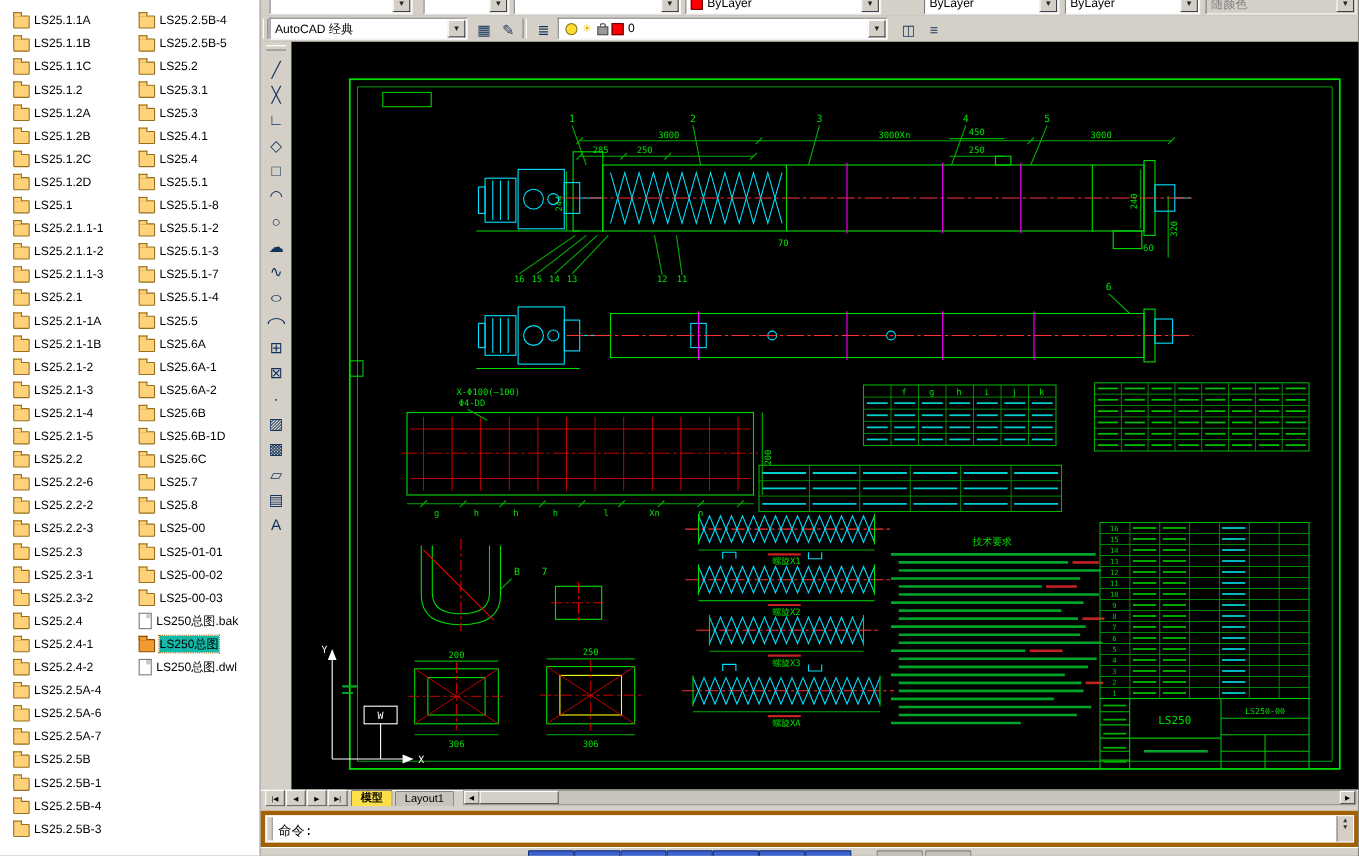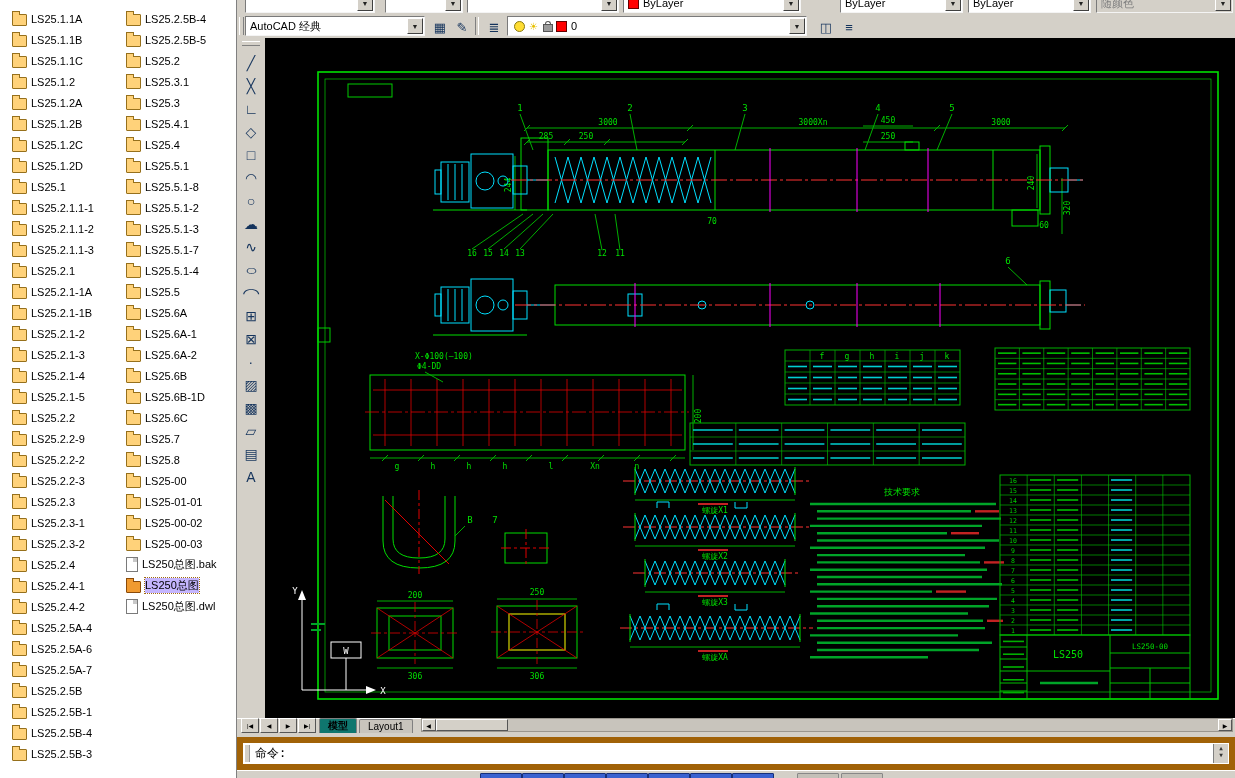--- a/index.html
+++ b/index.html
@@ -13,21 +13,21 @@
   .file-col1{width:112px;margin-left:12px}
   .file-col2{flex:1;margin-left:2px}
   .file-item{display:flex;align-items:center;height:21px;gap:4px;white-space:nowrap;cursor:default}
   .file-label{font-size:11px}
   .folder-icon{position:relative;width:13px;height:10px;background:#ffd27a;border:1px solid #96701c;
                border-radius:1px;flex:none;margin-top:3px}
   .folder-icon::before{content:"";position:absolute;left:-1px;top:-4px;width:6px;height:3px;
                background:#ffd27a;border:1px solid #96701c;border-bottom:none}
   .file-icon{width:10px;height:13px;background:#fff;border:1px solid #7a7a7a;flex:none;position:relative}
   .file-icon::before{content:"";position:absolute;right:0;top:0;width:4px;height:4px;background:#c8c8c8}
-  .file-item.selected .file-label{background:#c4b5fd;outline:1px dotted #a06a10}
+  .file-item.selected .file-label{background:#14b8a6;outline:1px dotted #a06a10}
   .file-item.selected .folder-icon{background:#f09a30;border-color:#8a4a08}
   .file-item.selected .folder-icon::before{background:#f09a30;border-color:#8a4a08}
 
   
   .toolbar-row1{position:absolute;left:237px;top:0;width:998px;height:14px;background:#d4d0c8;
                 border-bottom:1px solid #b8b4ac;overflow:hidden}
   .combo{position:absolute;height:20px;background:#fff;border:1px solid;
          border-color:#7a7a7a #f4f4f4 #f4f4f4 #7a7a7a;display:flex;align-items:center;
          padding-left:4px;box-sizing:border-box;font-size:11px}
   .combo .arrow-btn{position:absolute;right:1px;top:1px;bottom:1px;width:14px;background:#d4d0c8;
@@ -60,31 +60,31 @@
   .canvas{position:absolute;left:265px;top:38px;width:970px;height:680px;background:#000}
   svg text{font-family:"DejaVu Sans Mono",monospace}
 
   
   .tab-bar{position:absolute;left:237px;top:718px;width:998px;height:15px;background:#d4d0c8;
            border-top:1px solid #fff;display:flex;align-items:flex-end;padding-left:4px;box-sizing:border-box}
   .tab-nav{width:16px;height:13px;background:#d4d0c8;border:1px solid;border-color:#fff #555 #555 #fff;
            font-size:6px;display:flex;align-items:center;justify-content:center;margin-right:1px}
   .tab{padding:0 8px;height:13px;line-height:13px;font-size:10px;border:1px solid #808080;
        border-bottom:none;border-radius:2px 2px 0 0;background:#c8c4bc;margin-left:2px}
-  .tab.active{background:#0f766e;font-weight:bold;height:14px;line-height:14px}
+  .tab.active{background:#fde047;font-weight:bold;height:14px;line-height:14px}
   .h-scroll{flex:1;height:12px;margin:0 2px 1px 8px;background:#c8c4bc;border:1px solid #9a968e;position:relative}
   .h-scroll .arr{position:absolute;top:0;width:12px;height:10px;background:#d4d0c8;border:1px solid;
                  border-color:#fff #555 #555 #fff;font-size:6px;display:flex;align-items:center;justify-content:center}
   .h-scroll .thumb{position:absolute;left:14px;top:0;width:70px;height:10px;background:#d4d0c8;
                    border:1px solid;border-color:#fff #555 #555 #fff}
 
   
   .dock-strip{position:absolute;left:237px;top:733px;width:998px;height:4px;background:#d4d0c8}
   .command{position:absolute;left:237px;top:737px;width:998px;height:33px;background:#fff;
-           border:6px solid #a16207;box-sizing:border-box;font-family:"DejaVu Sans Mono",monospace;font-size:12px}
+           border:4px solid #a16207;box-sizing:border-box;font-family:"DejaVu Sans Mono",monospace;font-size:12px}
   .cmd-grip{position:absolute;left:1px;top:2px;bottom:2px;width:4px;border-left:1px solid #fff;
             border-right:1px solid #9a9a9a;background:#d4d0c8}
   .cmd-prompt{position:absolute;left:12px;bottom:2px}
   .cmd-scroll{position:absolute;right:1px;top:1px;bottom:1px;width:14px;background:#d4d0c8;
               border-left:1px solid #808080;font-size:6px;text-align:center;color:#333}
   .status-bar{position:absolute;left:237px;top:770px;width:998px;height:8px;background:#d4d0c8;
               border-top:1px solid #fff;overflow:hidden}
   .status-toggle{position:absolute;top:2px;width:40px;height:12px;background:#3a62d0;
                  border:1px solid #16307a;border-radius:1px}
   .status-toggle.gray{background:#c4c0b8;border-color:#888}
@@ -171,21 +171,21 @@
         <div class="file-item">
           <span class="folder-icon"></span>
           <span class="file-label">LS25.2.1-5</span>
         </div>
         <div class="file-item">
           <span class="folder-icon"></span>
           <span class="file-label">LS25.2.2</span>
         </div>
         <div class="file-item">
           <span class="folder-icon"></span>
-          <span class="file-label">LS25.2.2-9</span>
+          <span class="file-label">LS25.2.2-6</span>
         </div>
         <div class="file-item">
           <span class="folder-icon"></span>
           <span class="file-label">LS25.2.2-2</span>
         </div>
         <div class="file-item">
           <span class="folder-icon"></span>
           <span class="file-label">LS25.2.2-3</span>
         </div>
         <div class="file-item">

